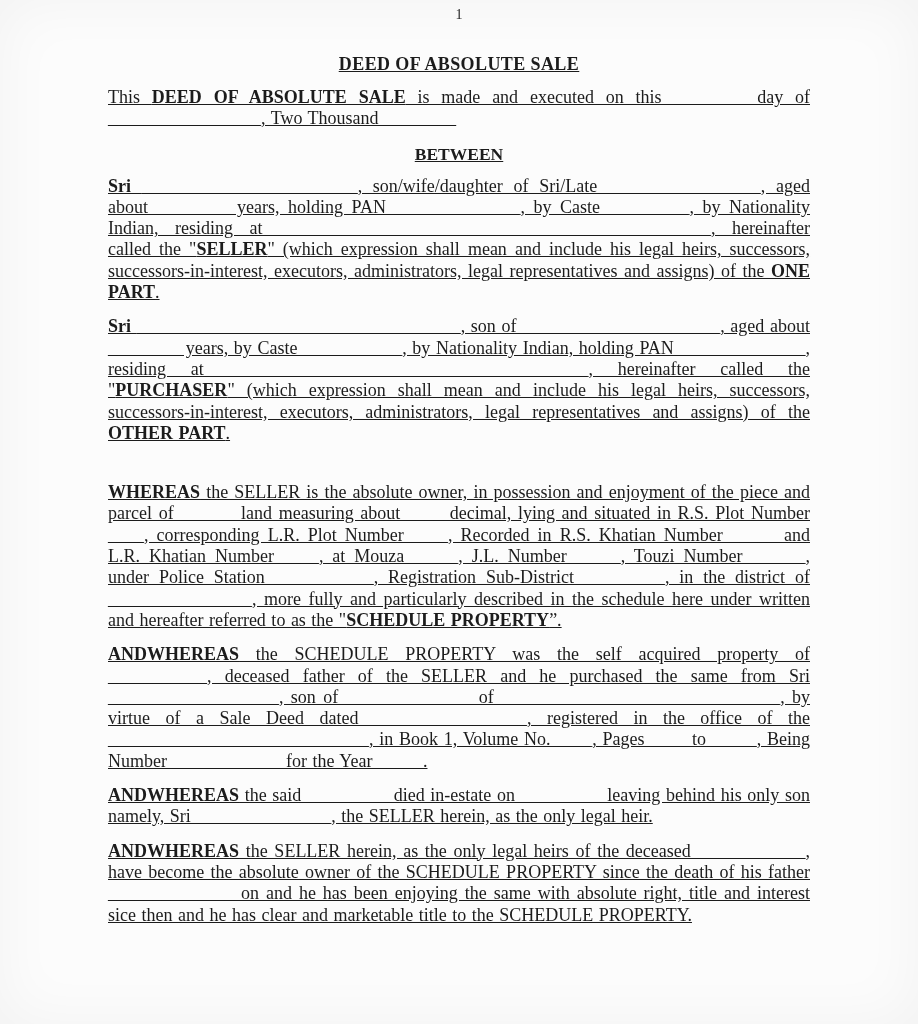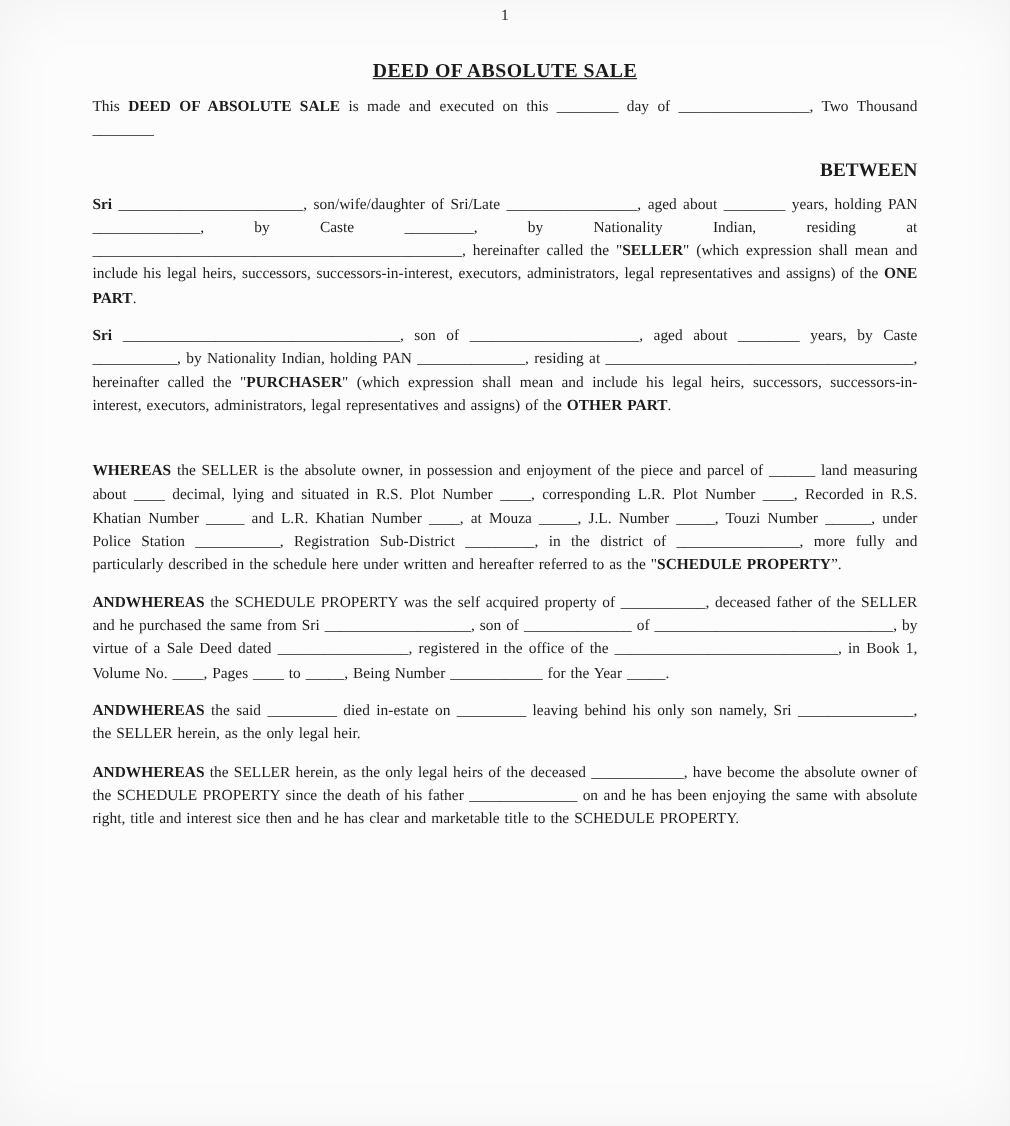--- a/index.html
+++ b/index.html
@@ -19,39 +19,40 @@
     box-shadow: inset 0 0 60px rgba(0,0,0,0.045);
   }
   .page-number {
     text-align: center;
     font-size: 14px;
     padding-top: 6px;
     height: 18px;
     line-height: 18px;
   }
   .content {
-    padding: 0 84px;
+    padding: 0 108px;
+    text-decoration: underline;
   }
   .doc-title {
     text-align: center;
     font-weight: bold;
     font-size: 18px;
     margin: 36px 0 12px 0;
     text-decoration: underline;
     letter-spacing: 0.4px;
   }
   .heading {
-    text-align: right;
+    text-align: center;
     font-weight: bold;
     font-size: 17.5px;
     margin: 2px 0 11px 0;
     line-height: 22px;
   }
   .para {
-    font-size: 14px;
+    font-size: 18px;
     line-height: 21.3px;
     text-align: justify;
     margin: 0 0 13px 0;
     word-spacing: 1px;
   }
   .para .b { font-weight: bold; }
   .gap-before { margin-top: 38px; }
 </style>
 </head>
 <body>

